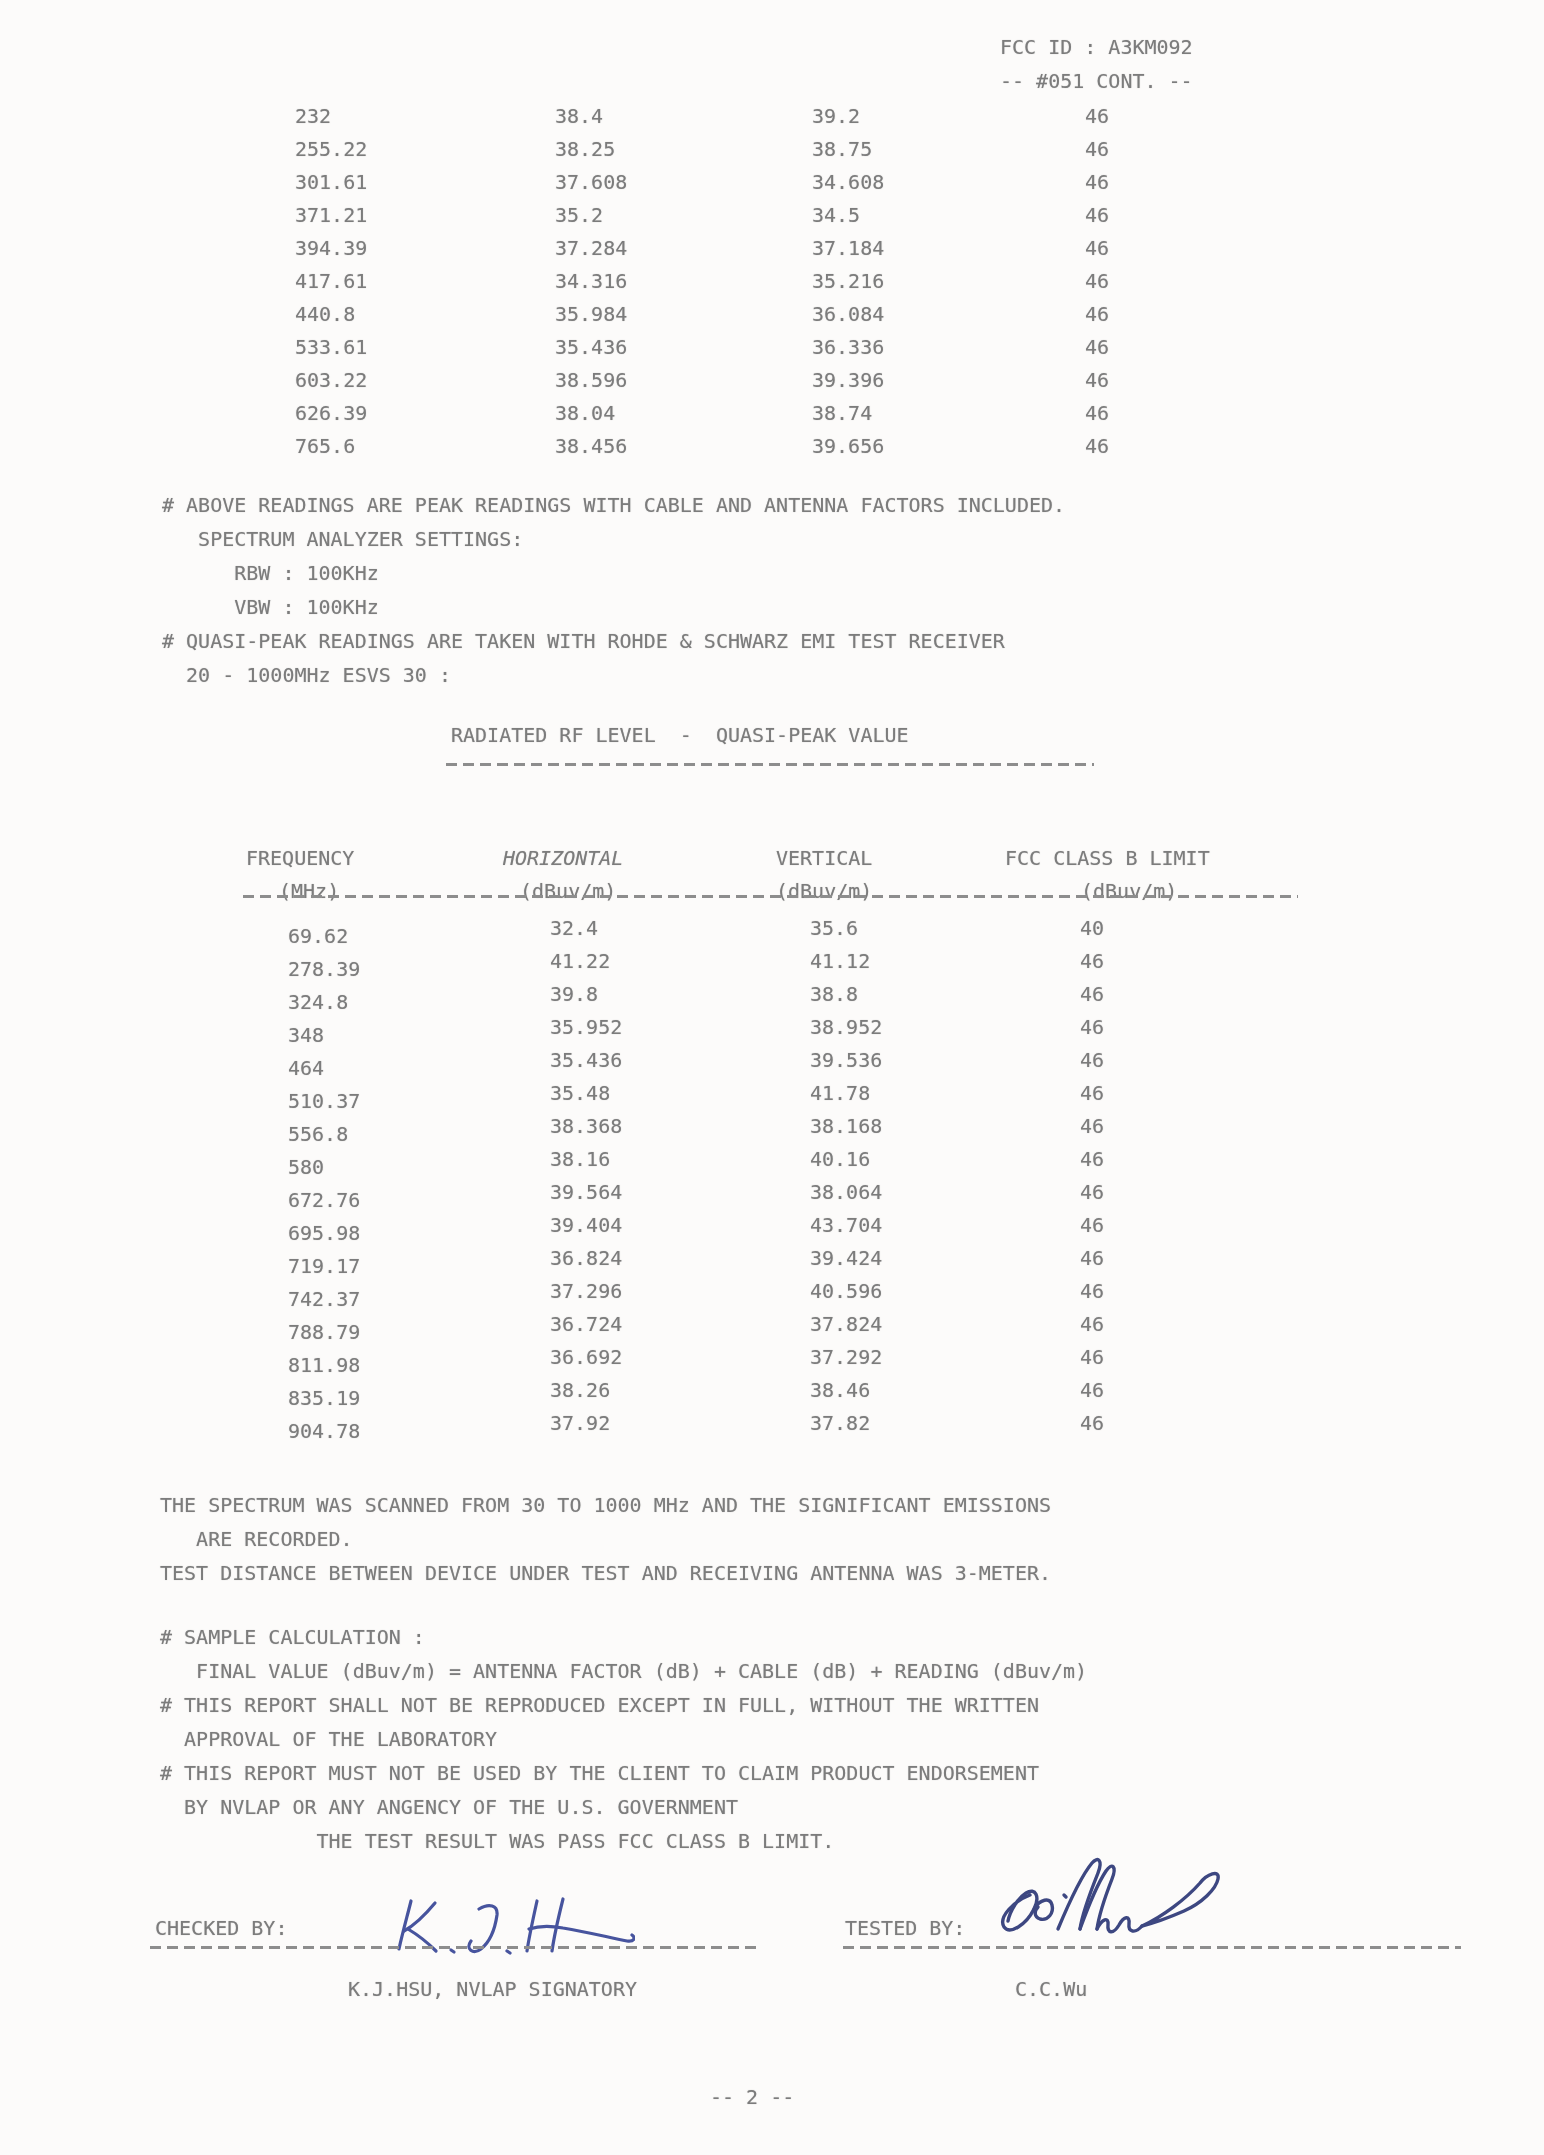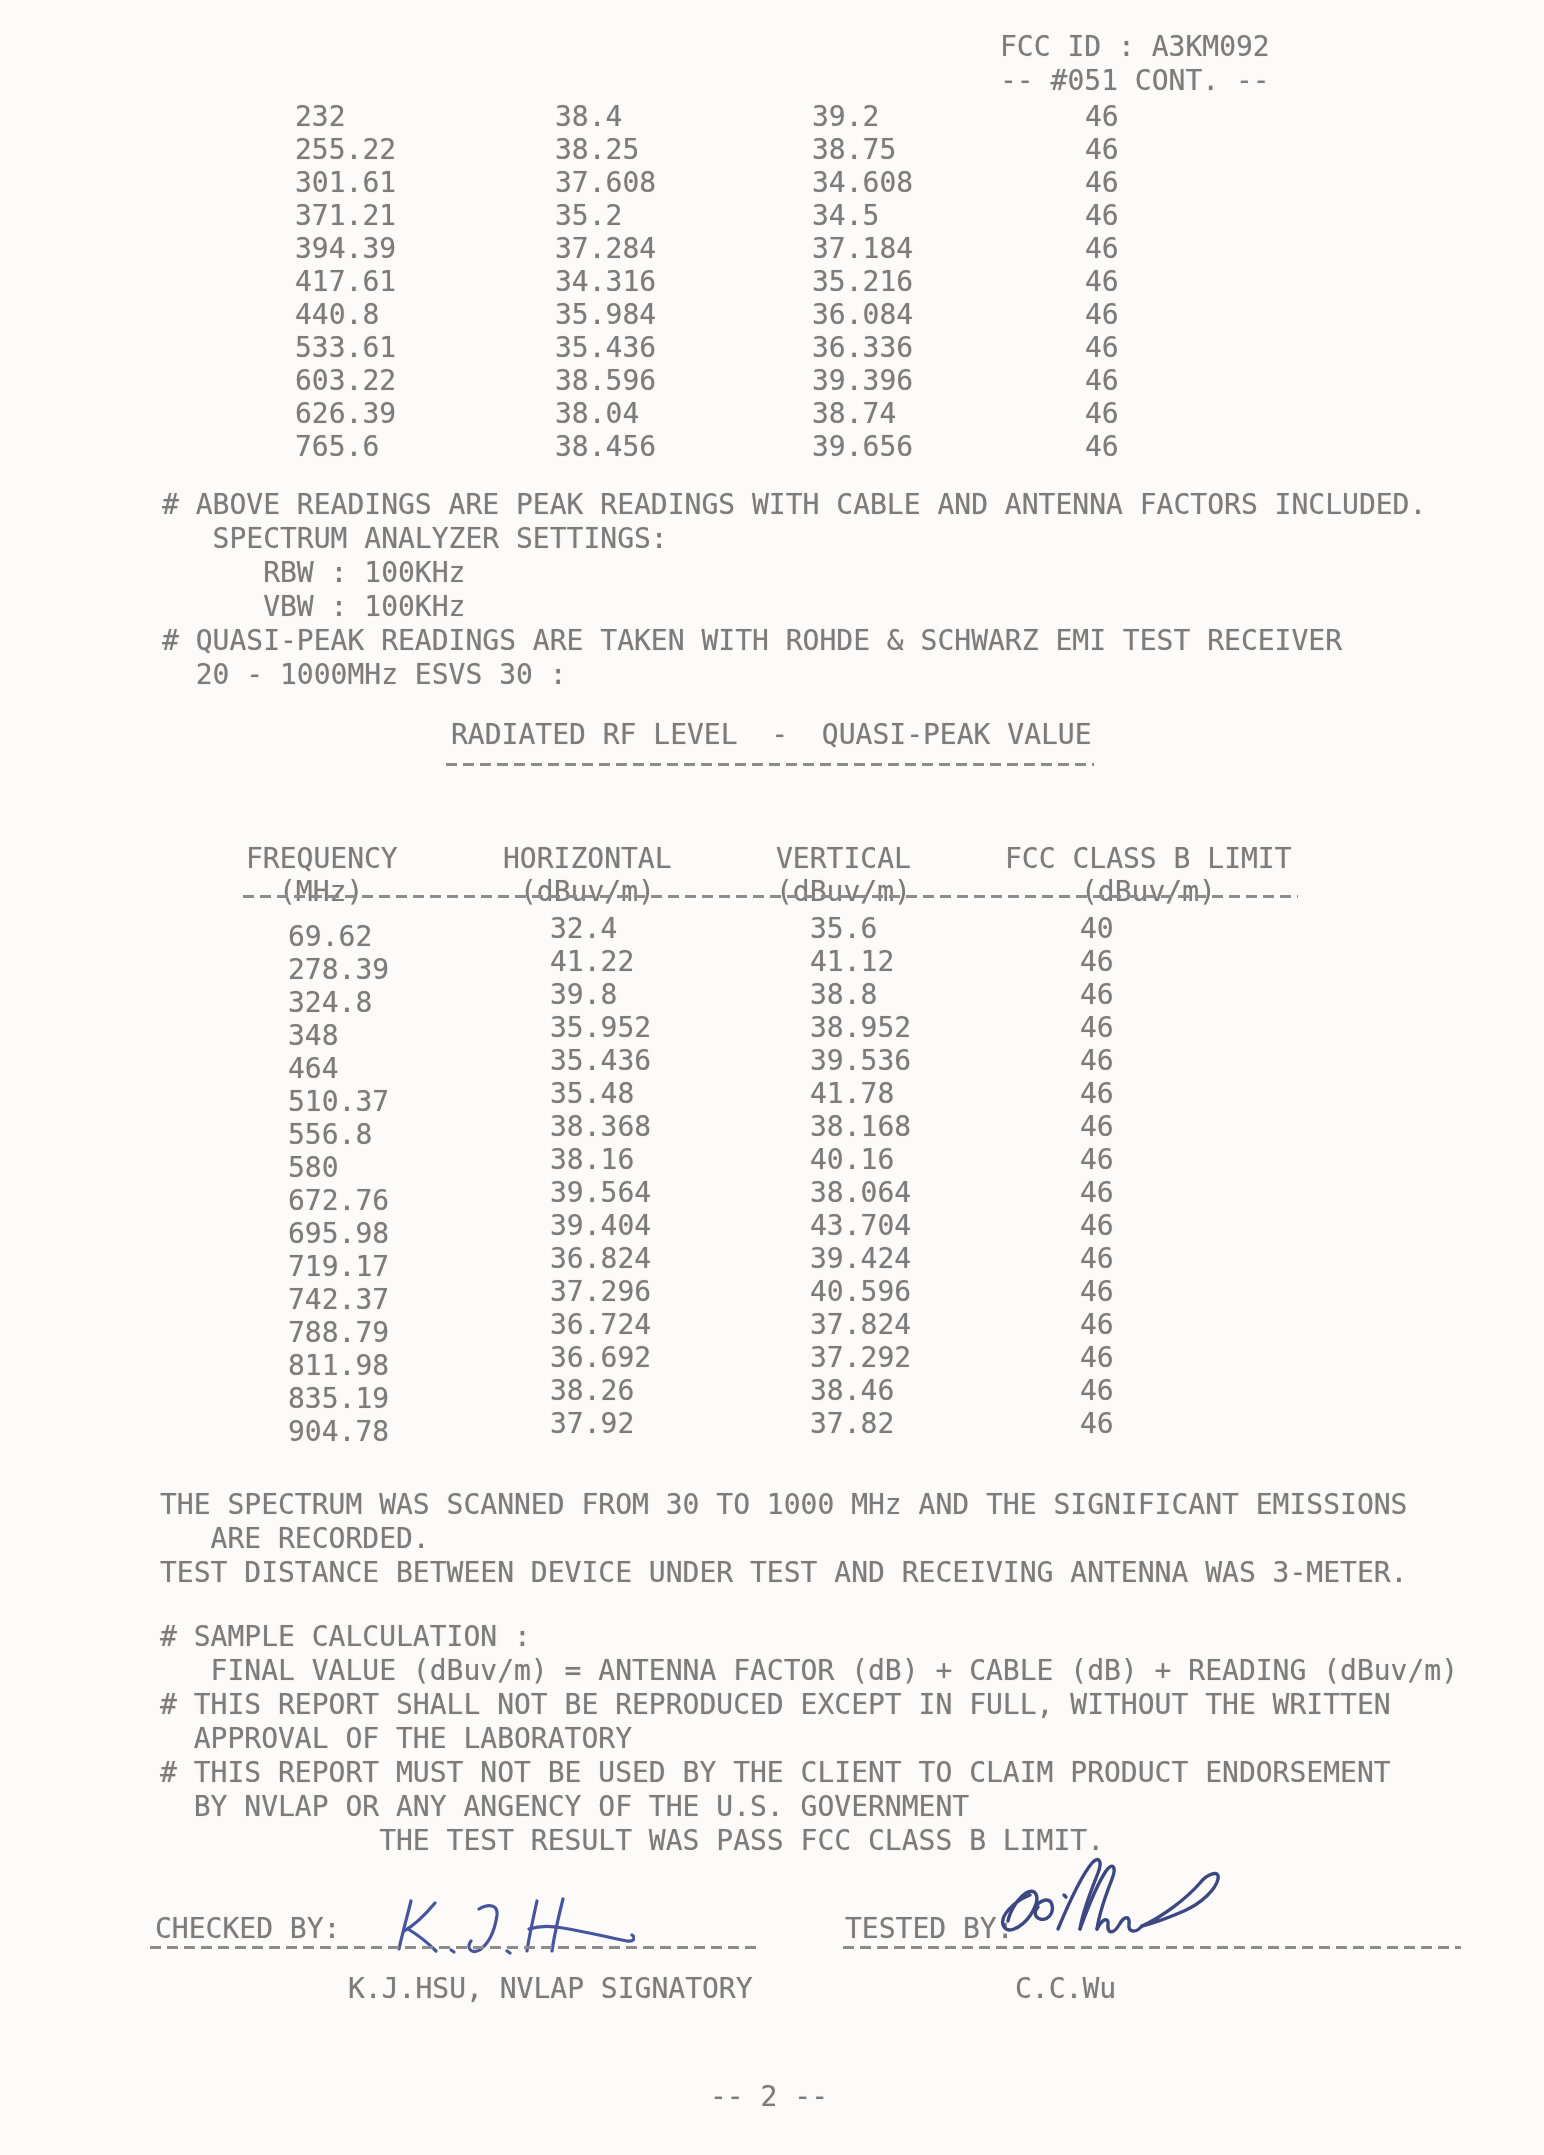--- a/index.html
+++ b/index.html
@@ -1,21 +1,21 @@
 <!DOCTYPE html>
 <html><head>
 <meta charset="utf-8">
 <style>
   * { margin:0; padding:0; box-sizing:border-box; }
   html,body { background:#ffffff; }
   .page {
     position:relative; width:1544px; height:2155px;
     background:#fcfbfa; overflow:hidden;
     font-family:"DejaVu Sans Mono","Liberation Mono",monospace;
-    font-size:28px; color:#7c7c7c;
+    font-size:20px; color:#7c7c7c;
     text-shadow:0 0 1px rgba(130,130,130,.55);
   }
   .abs { position:absolute; }
   .pre { white-space:pre; }
   .lines .ln { white-space:pre; line-height:34px; height:34px;margin-left:32px; }
   
   .trows .trow { position:relative; height:33px; }
   .trow span { position:absolute; top:0; white-space:pre; line-height:33px; }
   .t1 .cc0 { left:295px; } .t1 .cc1 { left:555px; } .t1 .cc2 { left:812px; } .t1 .cc3 { left:1085px; }
   .t2 .cc0 { left:288px;margin-top:8px; } .t2 .cc1 { left:550px; } .t2 .cc2 { left:810px; } .t2 .cc3 { left:1080px; }
@@ -116,21 +116,21 @@
       <div class="ln">      VBW : 100KHz</div>
       <div class="ln"># QUASI-PEAK READINGS ARE TAKEN WITH ROHDE &amp; SCHWARZ EMI TEST RECEIVER</div>
       <div class="ln">  20 - 1000MHz ESVS 30 :</div>
     </div>
 
   <div class="abs pre" style="left:451px; top:718px; line-height:34px;">RADIATED RF LEVEL  -  QUASI-PEAK VALUE</div>
   <div class="dashes" style="left:446px; top:763px; width:648px;"></div>
 
   <div class="abs hdr" style="left:0; top:812px; width:1544px; height:66px;margin-top:30px;">
     <span style="left:246px;  top:0;">FREQUENCY</span>
-    <span style="left:503px;  top:0;">HORIZONTAL</span>
+    <span style="left:503px;  top:0;font-style:italic;">HORIZONTAL</span>
     <span style="left:776px;  top:0;">VERTICAL</span>
     <span style="left:1005px; top:0;">FCC CLASS B LIMIT</span>
     <span style="left:279px;  top:33px;">(MHz)</span>
     <span style="left:520px;  top:33px;">(dBuv/m)</span>
     <span style="left:776px;  top:33px;">(dBuv/m)</span>
     <span style="left:1081px; top:33px;">(dBuv/m)</span>
   </div>
   <div class="dashes" style="left:243px; top:895px; width:1055px;"></div>
 
   <div class="abs trows t2" style="left:0; top:912px; width:1544px;">

